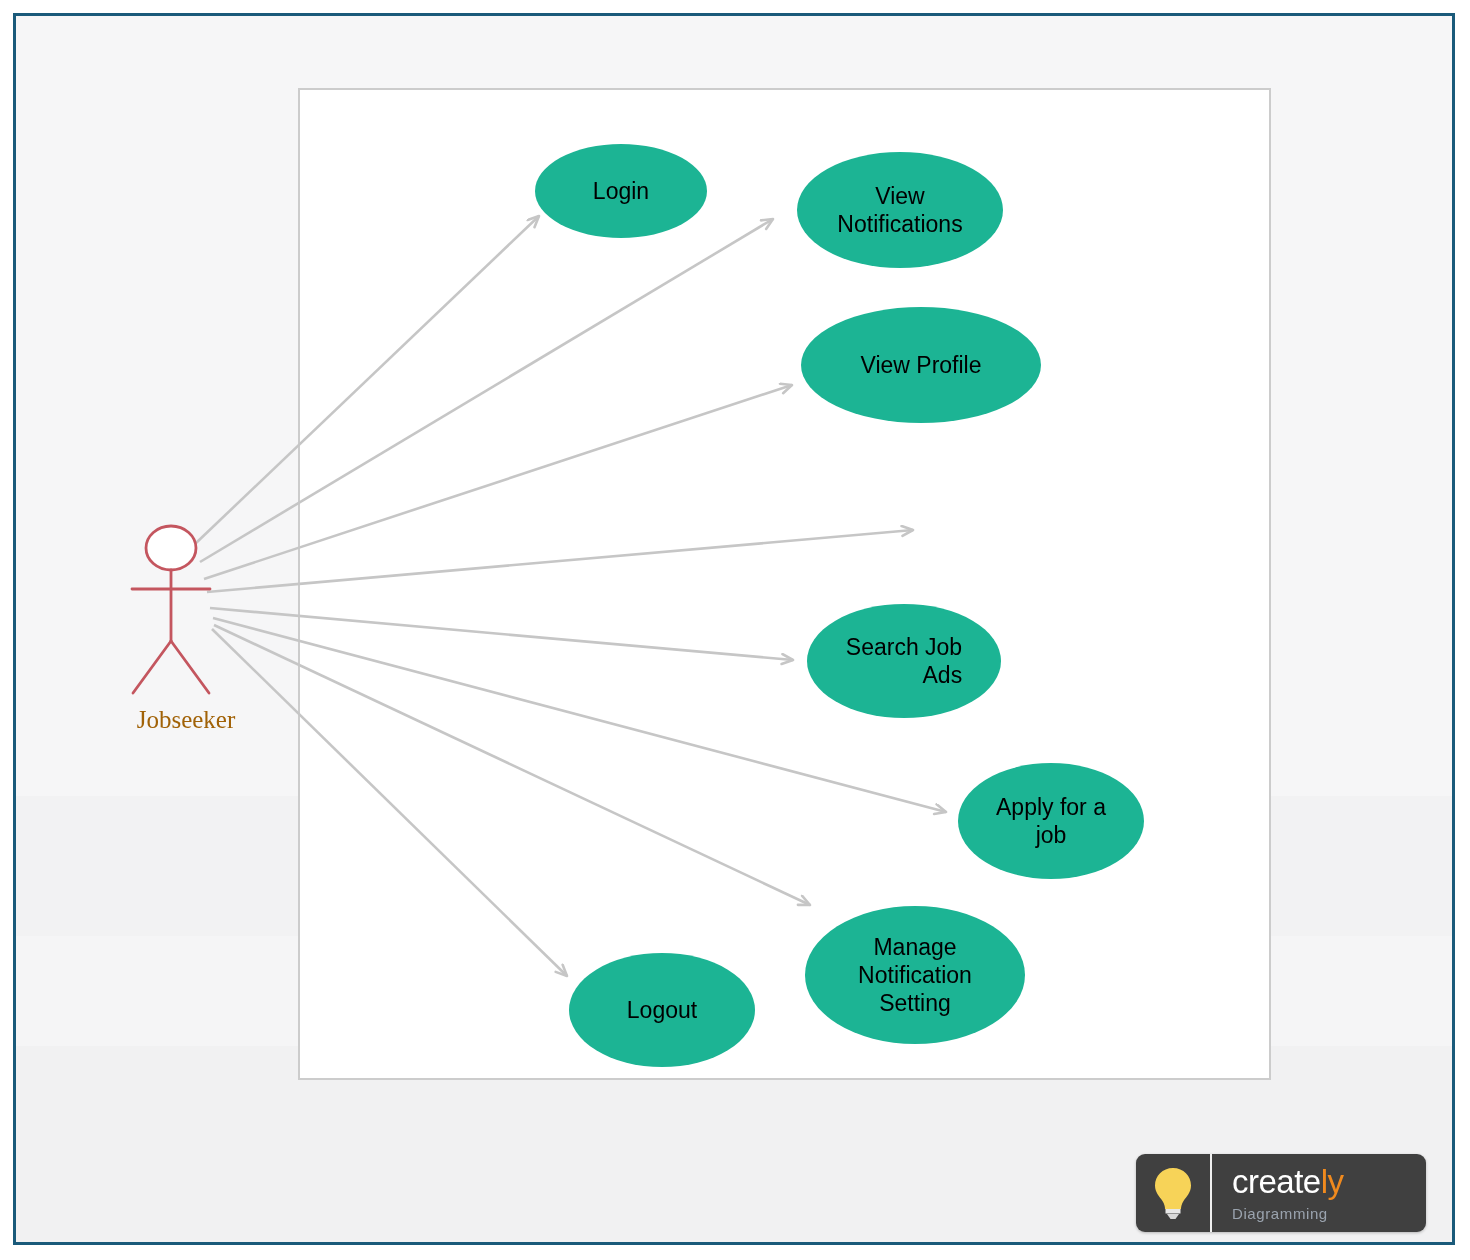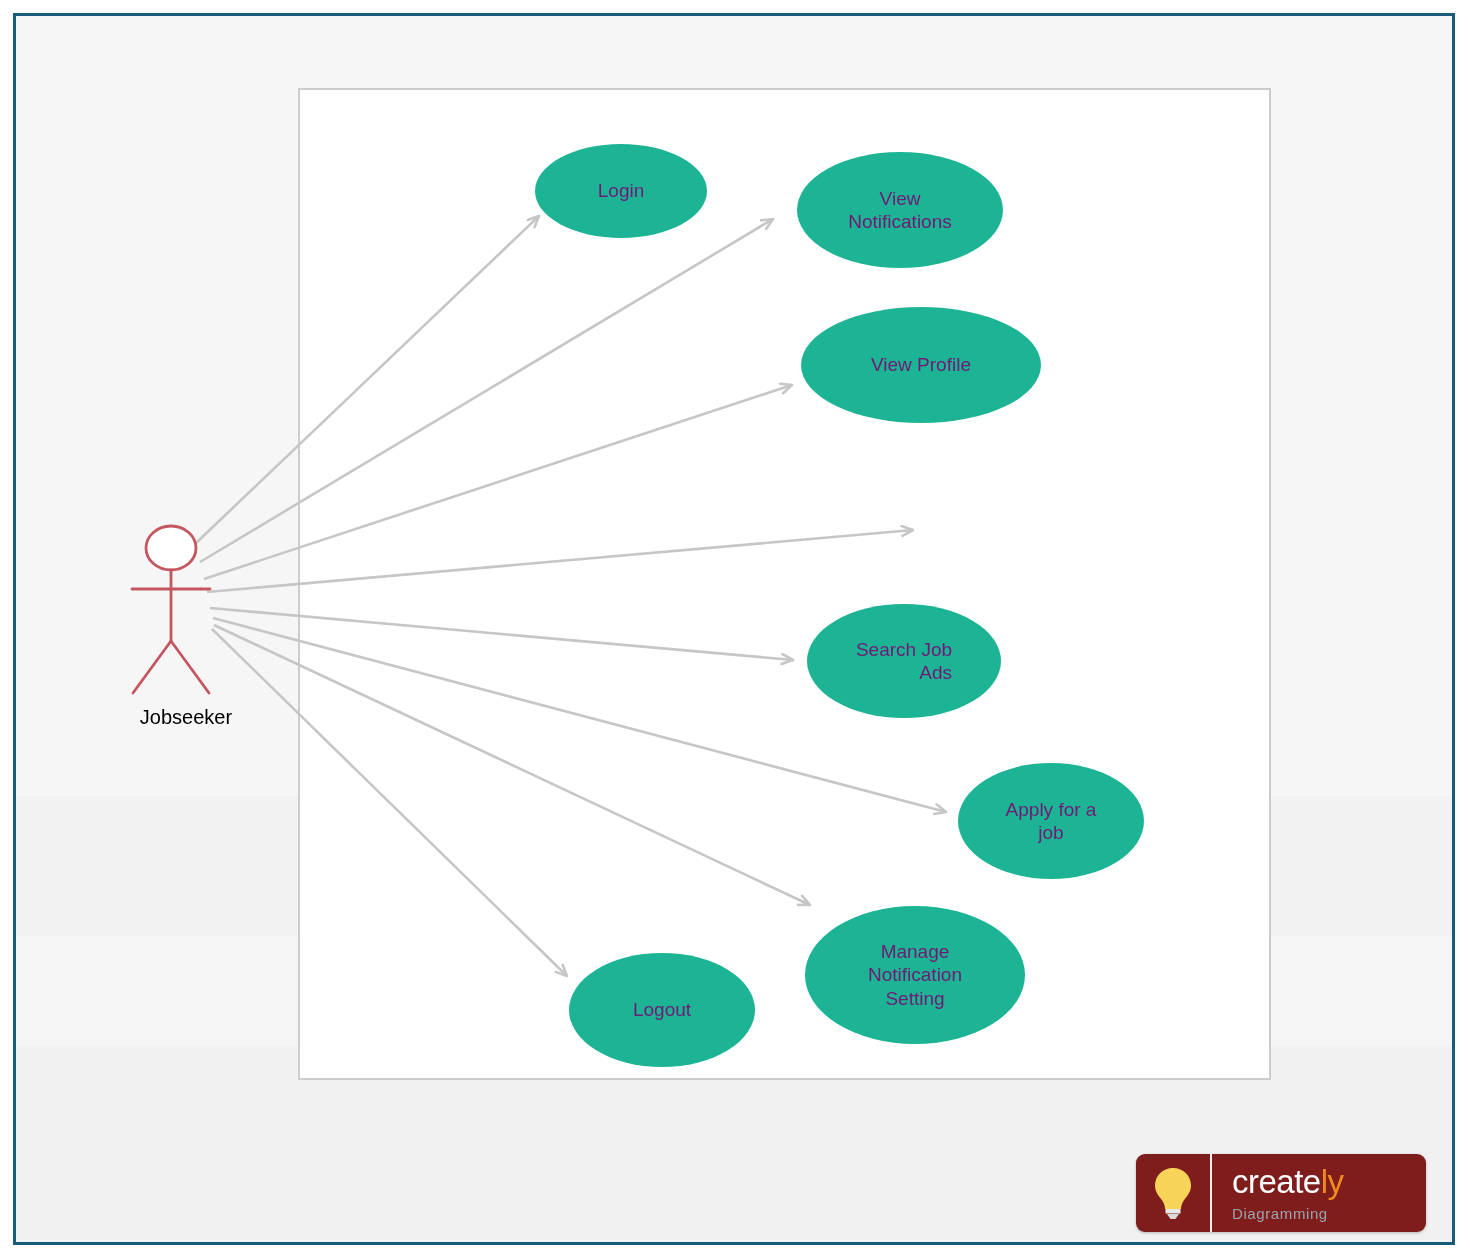--- a/index.html
+++ b/index.html
@@ -74,51 +74,51 @@
     pointer-events: none;
   }
 
   
   #actor-label {
     position: absolute;
     left: 55px;
     top: 690px;
     width: 230px;
     text-align: center;
-    font-size: 20px;
-    color: #000000;
-    font-family: Liberation Sans, sans-serif;
+    font-size: 25px;
+    color: #a16207;
+    font-family: Liberation Serif, serif;
   }
 
   
   .usecase {
     position: absolute;
     border-radius: 50%;
     background: #1cb494;
     display: flex;
     align-items: center;
     justify-content: center;
     text-align: center;
-    color: #701a75;
-    font-size: 19px;
+    color: #000000;
+    font-size: 23px;
     line-height: 1.22;
     font-family: "Liberation Sans", sans-serif;
     box-sizing: border-box;
     padding: 4px 10px;
     white-space: pre-line;
   }
 
   
   #creately-logo {
     position: absolute;
     left: 1120px;
     top: 1138px;
     width: 290px;
     height: 78px;
-    background: #7f1d1d;
+    background: #404040;
     border-radius: 9px;
     display: flex;
     align-items: center;
     box-shadow: 0 1px 3px rgba(0,0,0,0.25);
   }
   #logo-bulb-cell {
     width: 76px;
     height: 100%;
     display: flex;
     align-items: center;

